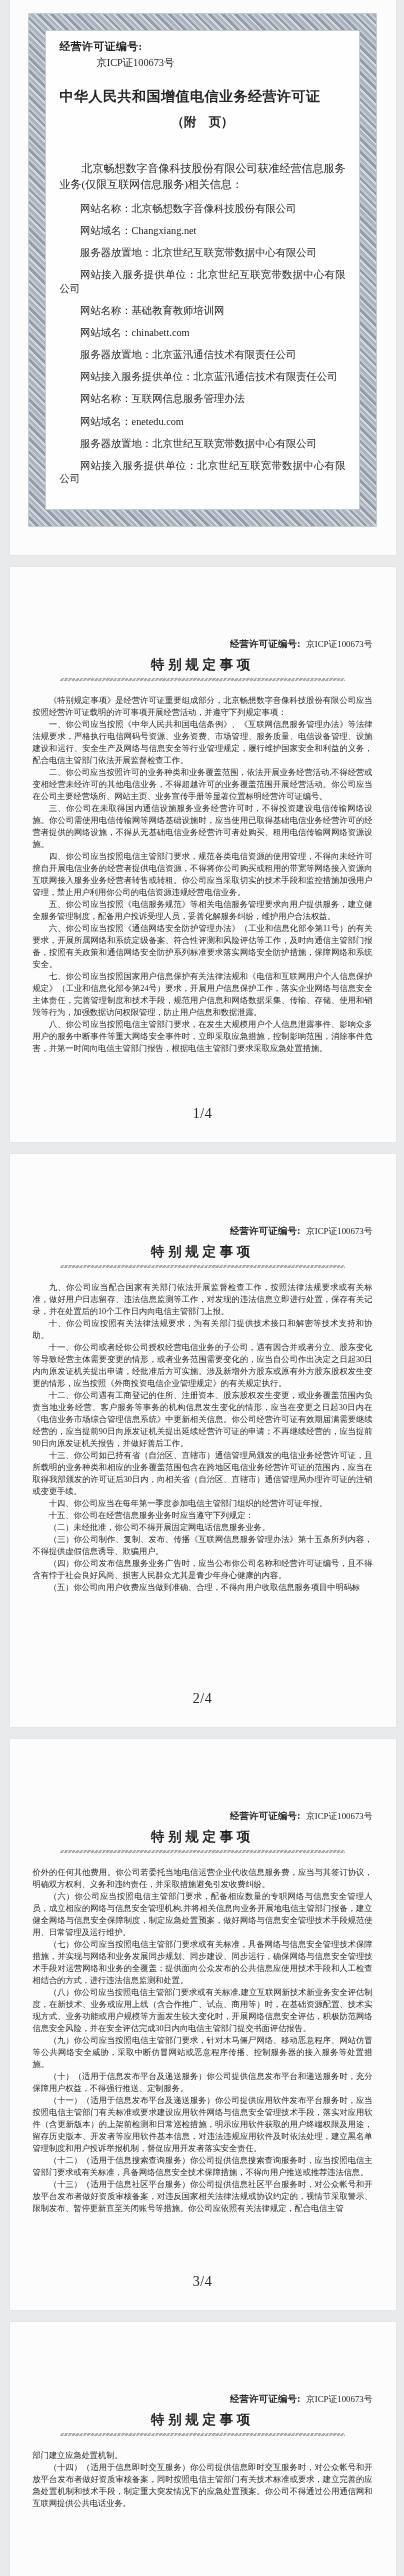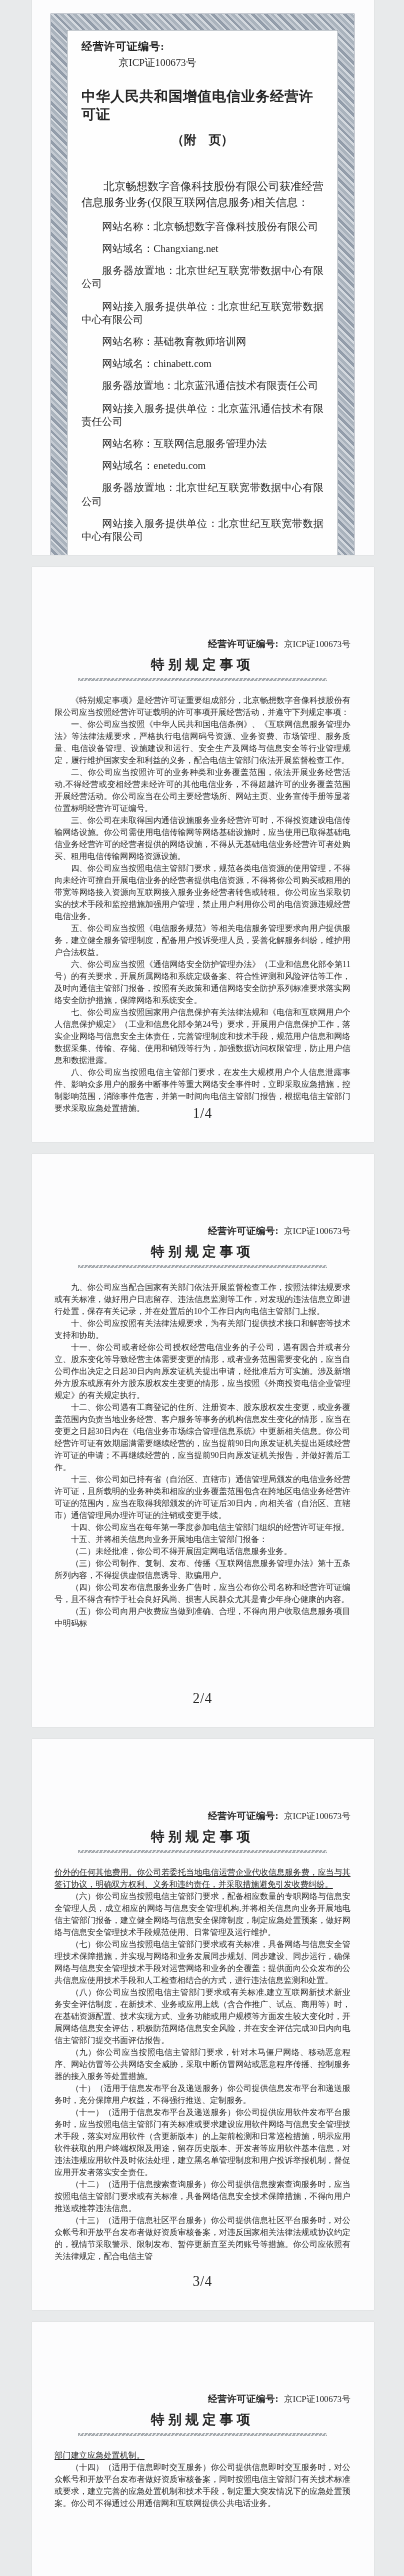--- a/index.html
+++ b/index.html
@@ -4,21 +4,21 @@
 <style>
   html,body{margin:0;padding:0;}
   body{
     width:405px;height:2873px;
     background:#e8eaeb;
     font-family:"Liberation Serif","DejaVu Serif",serif;
     color:#262626;
     -webkit-font-smoothing:antialiased;
   }
   .page{
-    width:342px;margin:0 auto 12px auto;
+    width:386px;margin:0 auto 12px auto;
     background:#fcfcfd;
     box-shadow:0 0 1px rgba(0,0,0,.12);
     position:relative;overflow:hidden;
     box-sizing:border-box;
   }
   
   .page-cover{height:555px;}
   .cert-frame{
     margin:14.4px 19.6px;
     min-height:479px;
@@ -57,21 +57,21 @@
   }
   .zigzag{
     height:3.1px;width:84%;margin:0 auto 13.4px auto;
     background:repeating-linear-gradient(-55deg,#979da3 0 1px,#e7e8e9 1px 2.1px,#9aa0a5 2.1px 3.1px);
     opacity:.85;
   }
   .para{
     font-size:8.2px;line-height:12px;margin:0;
     text-align:justify;text-indent:2em;
   }
-  .para.cont{text-indent:0;text-decoration:underline;}
+  .para.cont{text-indent:0;}
   .page-num{
     position:absolute;left:0;right:0;bottom:19.6px;
     text-align:center;font-size:14px;letter-spacing:0.5px;
   }
 </style>
 </head>
 <body>
 
 <div class="page page-cover">
   <div class="cert-frame">
@@ -155,21 +155,21 @@
       <p class="para">十、你公司应按照有关法律法规要求，为有关部门提供技术接口和解密等技术支持和协助。</p>
 
       <p class="para">十一、你公司或者经你公司授权经营电信业务的子公司，遇有因合并或者分立、股东变化等导致经营主体需要变更的情形，或者业务范围需要变化的，应当自公司作出决定之日起30日内向原发证机关提出申请，经批准后方可实施。涉及新增外方股东或原有外方股东股权发生变更的情形，应当按照《外商投资电信企业管理规定》的有关规定执行。</p>
 
       <p class="para">十二、你公司遇有工商登记的住所、注册资本、股东股权发生变更，或业务覆盖范围内负责当地业务经营、客户服务等事务的机构信息发生变化的情形，应当在变更之日起30日内在《电信业务市场综合管理信息系统》中更新相关信息。你公司经营许可证有效期届满需要继续经营的，应当提前90日向原发证机关提出延续经营许可证的申请；不再继续经营的，应当提前90日向原发证机关报告，并做好善后工作。</p>
 
       <p class="para">十三、你公司如已持有省（自治区、直辖市）通信管理局颁发的电信业务经营许可证，且所载明的业务种类和相应的业务覆盖范围包含在跨地区电信业务经营许可证的范围内，应当在取得我部颁发的许可证后30日内，向相关省（自治区、直辖市）通信管理局办理许可证的注销或变更手续。</p>
 
       <p class="para">十四、你公司应当在每年第一季度参加电信主管部门组织的经营许可证年报。</p>
 
-      <p class="para">十五、并将相关信息向业务开展地电信主管部门报备：</p>
+      <p class="para">十五、你公司在经营信息服务业务时应当遵守下列规定：</p>
 
 
       <p class="para">（二）未经批准，你公司不得开展固定网电话信息服务业务。</p>
 
       <p class="para">（三）你公司制作、复制、发布、传播《互联网信息服务管理办法》第十五条所列内容，不得提供虚假信息诱导、欺骗用户。</p>
 
       <p class="para">（四）你公司发布信息服务业务广告时，应当公布你公司名称和经营许可证编号，且不得含有悖于社会良好风尚、损害人民群众尤其是青少年身心健康的内容。</p>
 
       <p class="para">（五）你公司向用户收费应当做到准确、合理，不得向用户收取信息服务项目中明码标</p>
 

